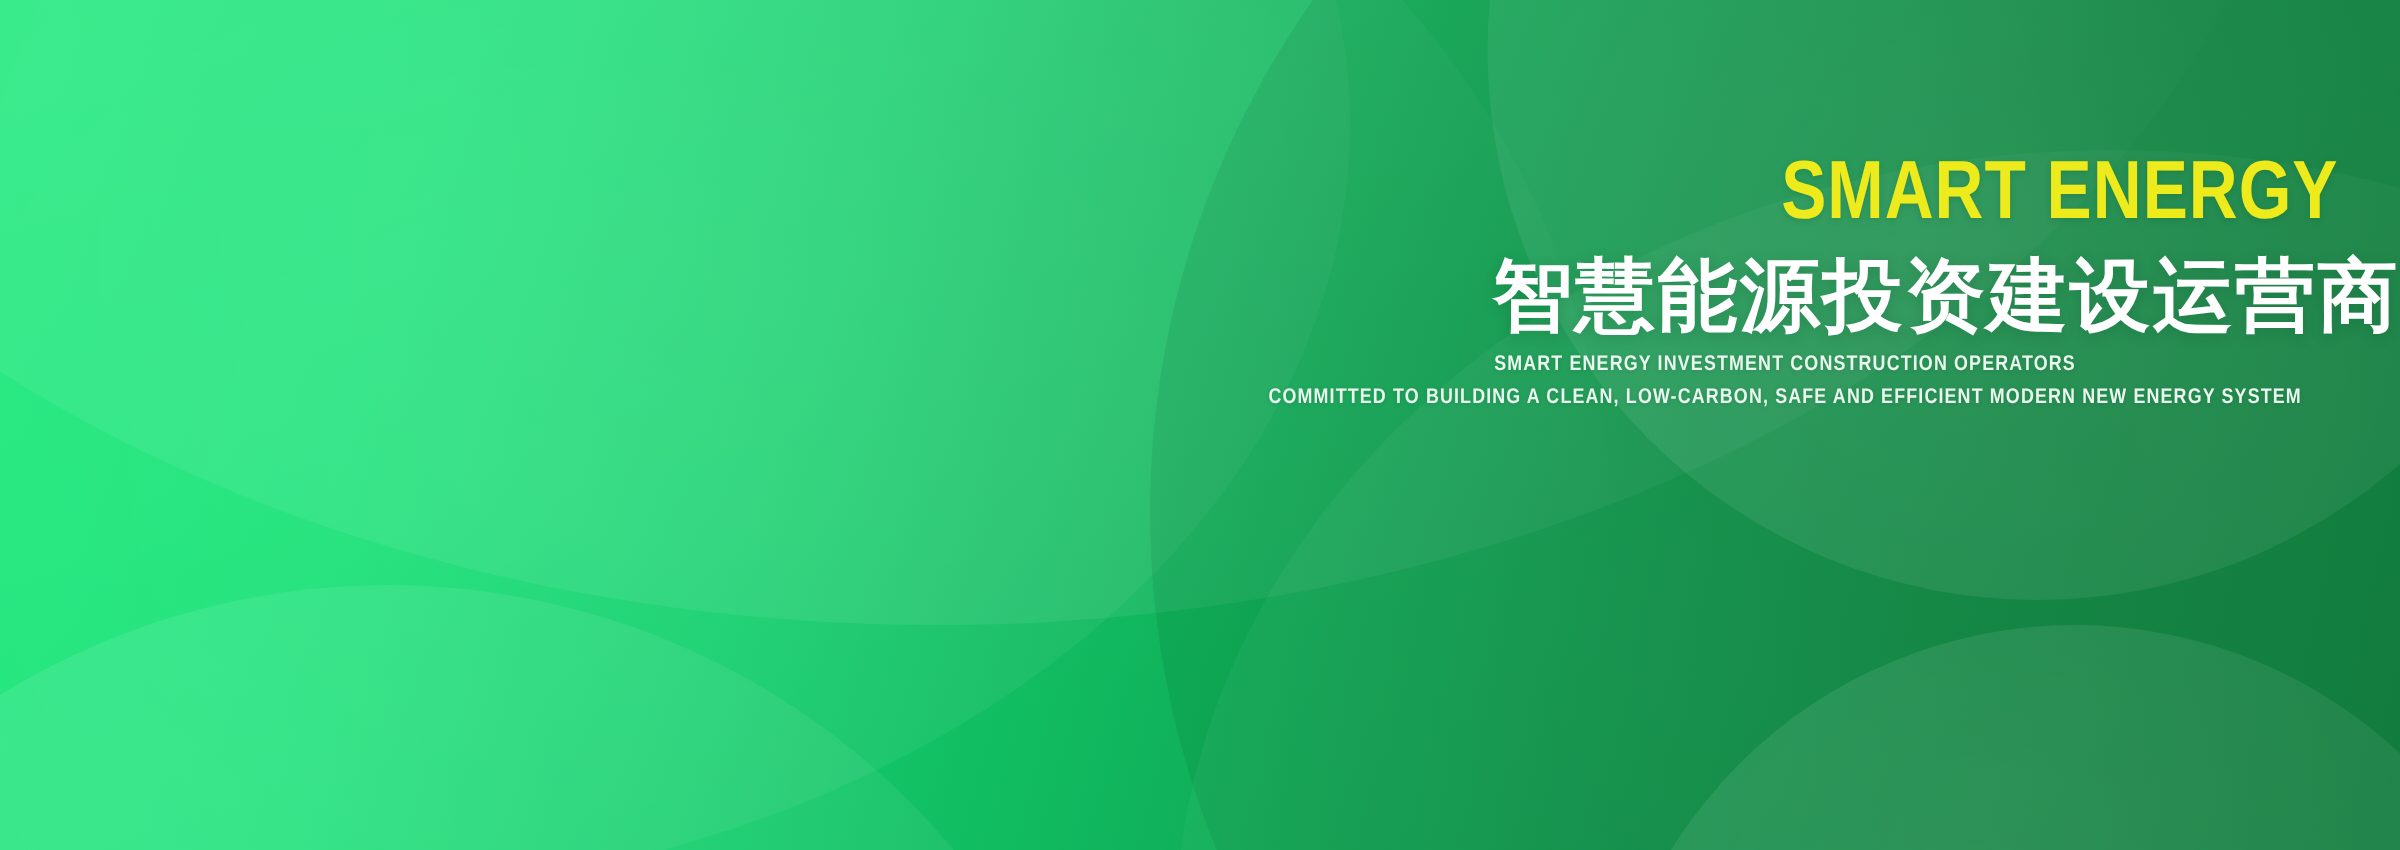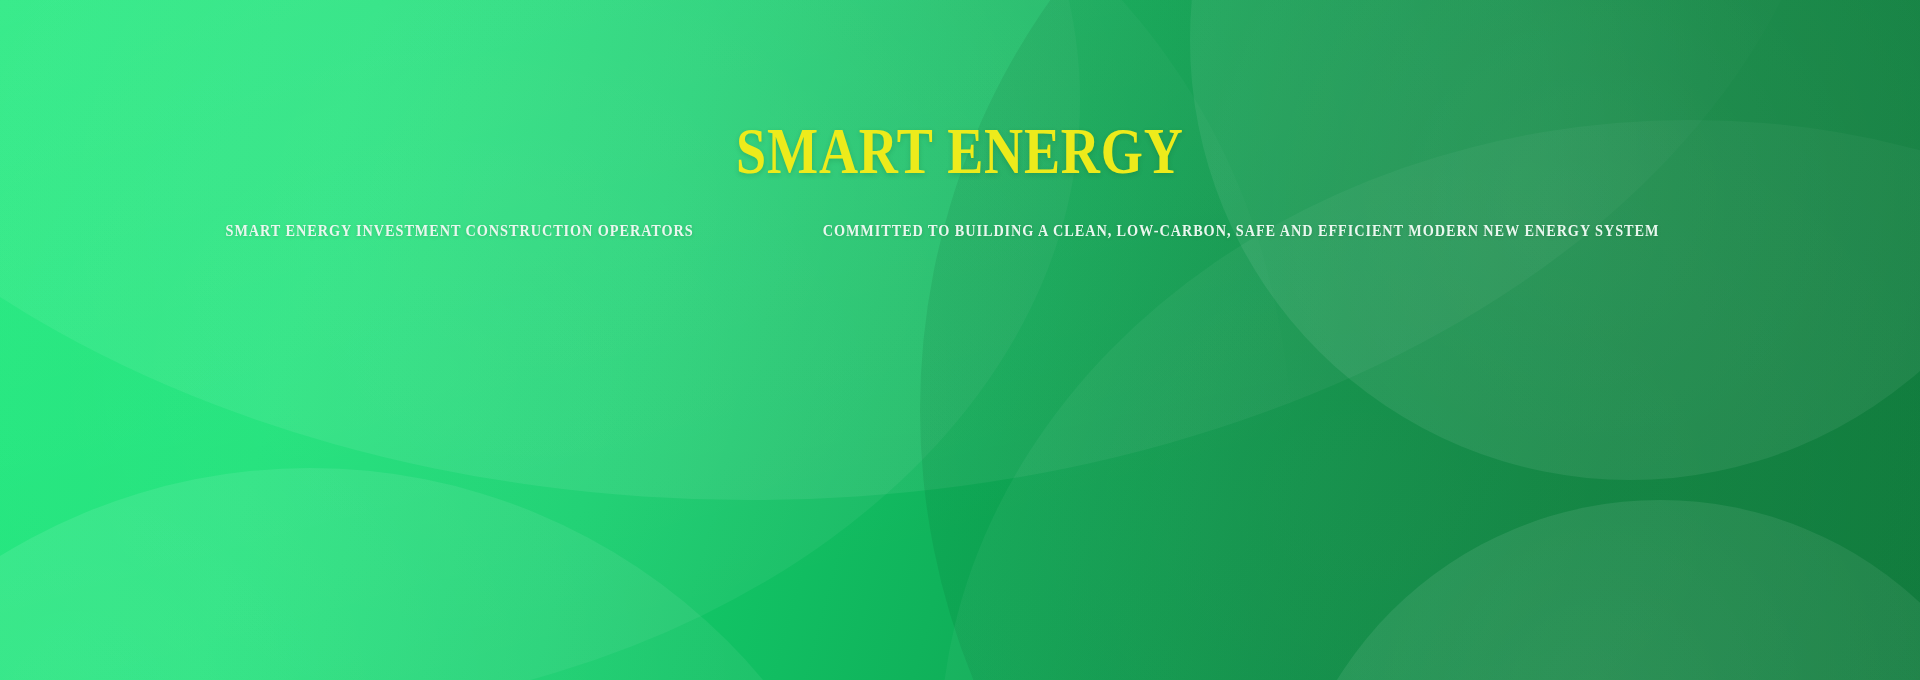--- a/index.html
+++ b/index.html
@@ -129,24 +129,23 @@
                 rgba(255,255,255,0.0) 62%);
     pointer-events: none;
   }
 
   
   .content {
     position: absolute;
     inset: 0;
     display: flex;
     flex-direction: column;
-    align-items: center;
+    align-items: flex-end;
     justify-content: flex-start;
     text-align: center;
-    font-family: Liberation Serif, serif;
   }
 
   .headline-en {
     margin-top: 118px;
     color: #edeb1b;
     font-weight: 700;
     font-size: 66px;
     line-height: 1;
     letter-spacing: 1px;
     transform: scaleX(0.82);
@@ -171,23 +170,23 @@
     color: #ffffff;
     font-weight: 700;
     font-size: 42px;
     line-height: 1.1;
     letter-spacing: 1px;
     white-space: nowrap;
     text-shadow: 0 2px 8px rgba(0,70,30,0.2);
   }
 
   .caption-block {
-    margin-top: 36px;
+    margin-top: 9px;
     display: flex;
-    flex-direction: row;
+    flex-direction: column;
     align-items: center;
     gap: 5px;
   }
 
   .caption {
     color: #e9f7ee;
     font-weight: 700;
     font-size: 17px;
     letter-spacing: 1.1px;
     line-height: 1.25;
@@ -208,20 +207,21 @@
   <div class="shape vignette-right"></div>
   <div class="shape blob-mid-right"></div>
   <div class="shape blob-top-right"></div>
   <div class="shape blob-bottom-right"></div>
   <div class="sheen"></div>
 
   <div class="content">
 
     <div class="headline-en">SMART ENERGY</div>
 
+    <div class="headline-cn">智慧能源投资建设运营商</div>
 
 
     <div class="caption-block">
       <div class="caption">SMART ENERGY INVESTMENT CONSTRUCTION OPERATORS</div>
       <div class="caption">COMMITTED TO BUILDING A CLEAN, LOW-CARBON, SAFE AND EFFICIENT MODERN NEW ENERGY SYSTEM</div>
     </div>
 
   </div>
 </div>
 

